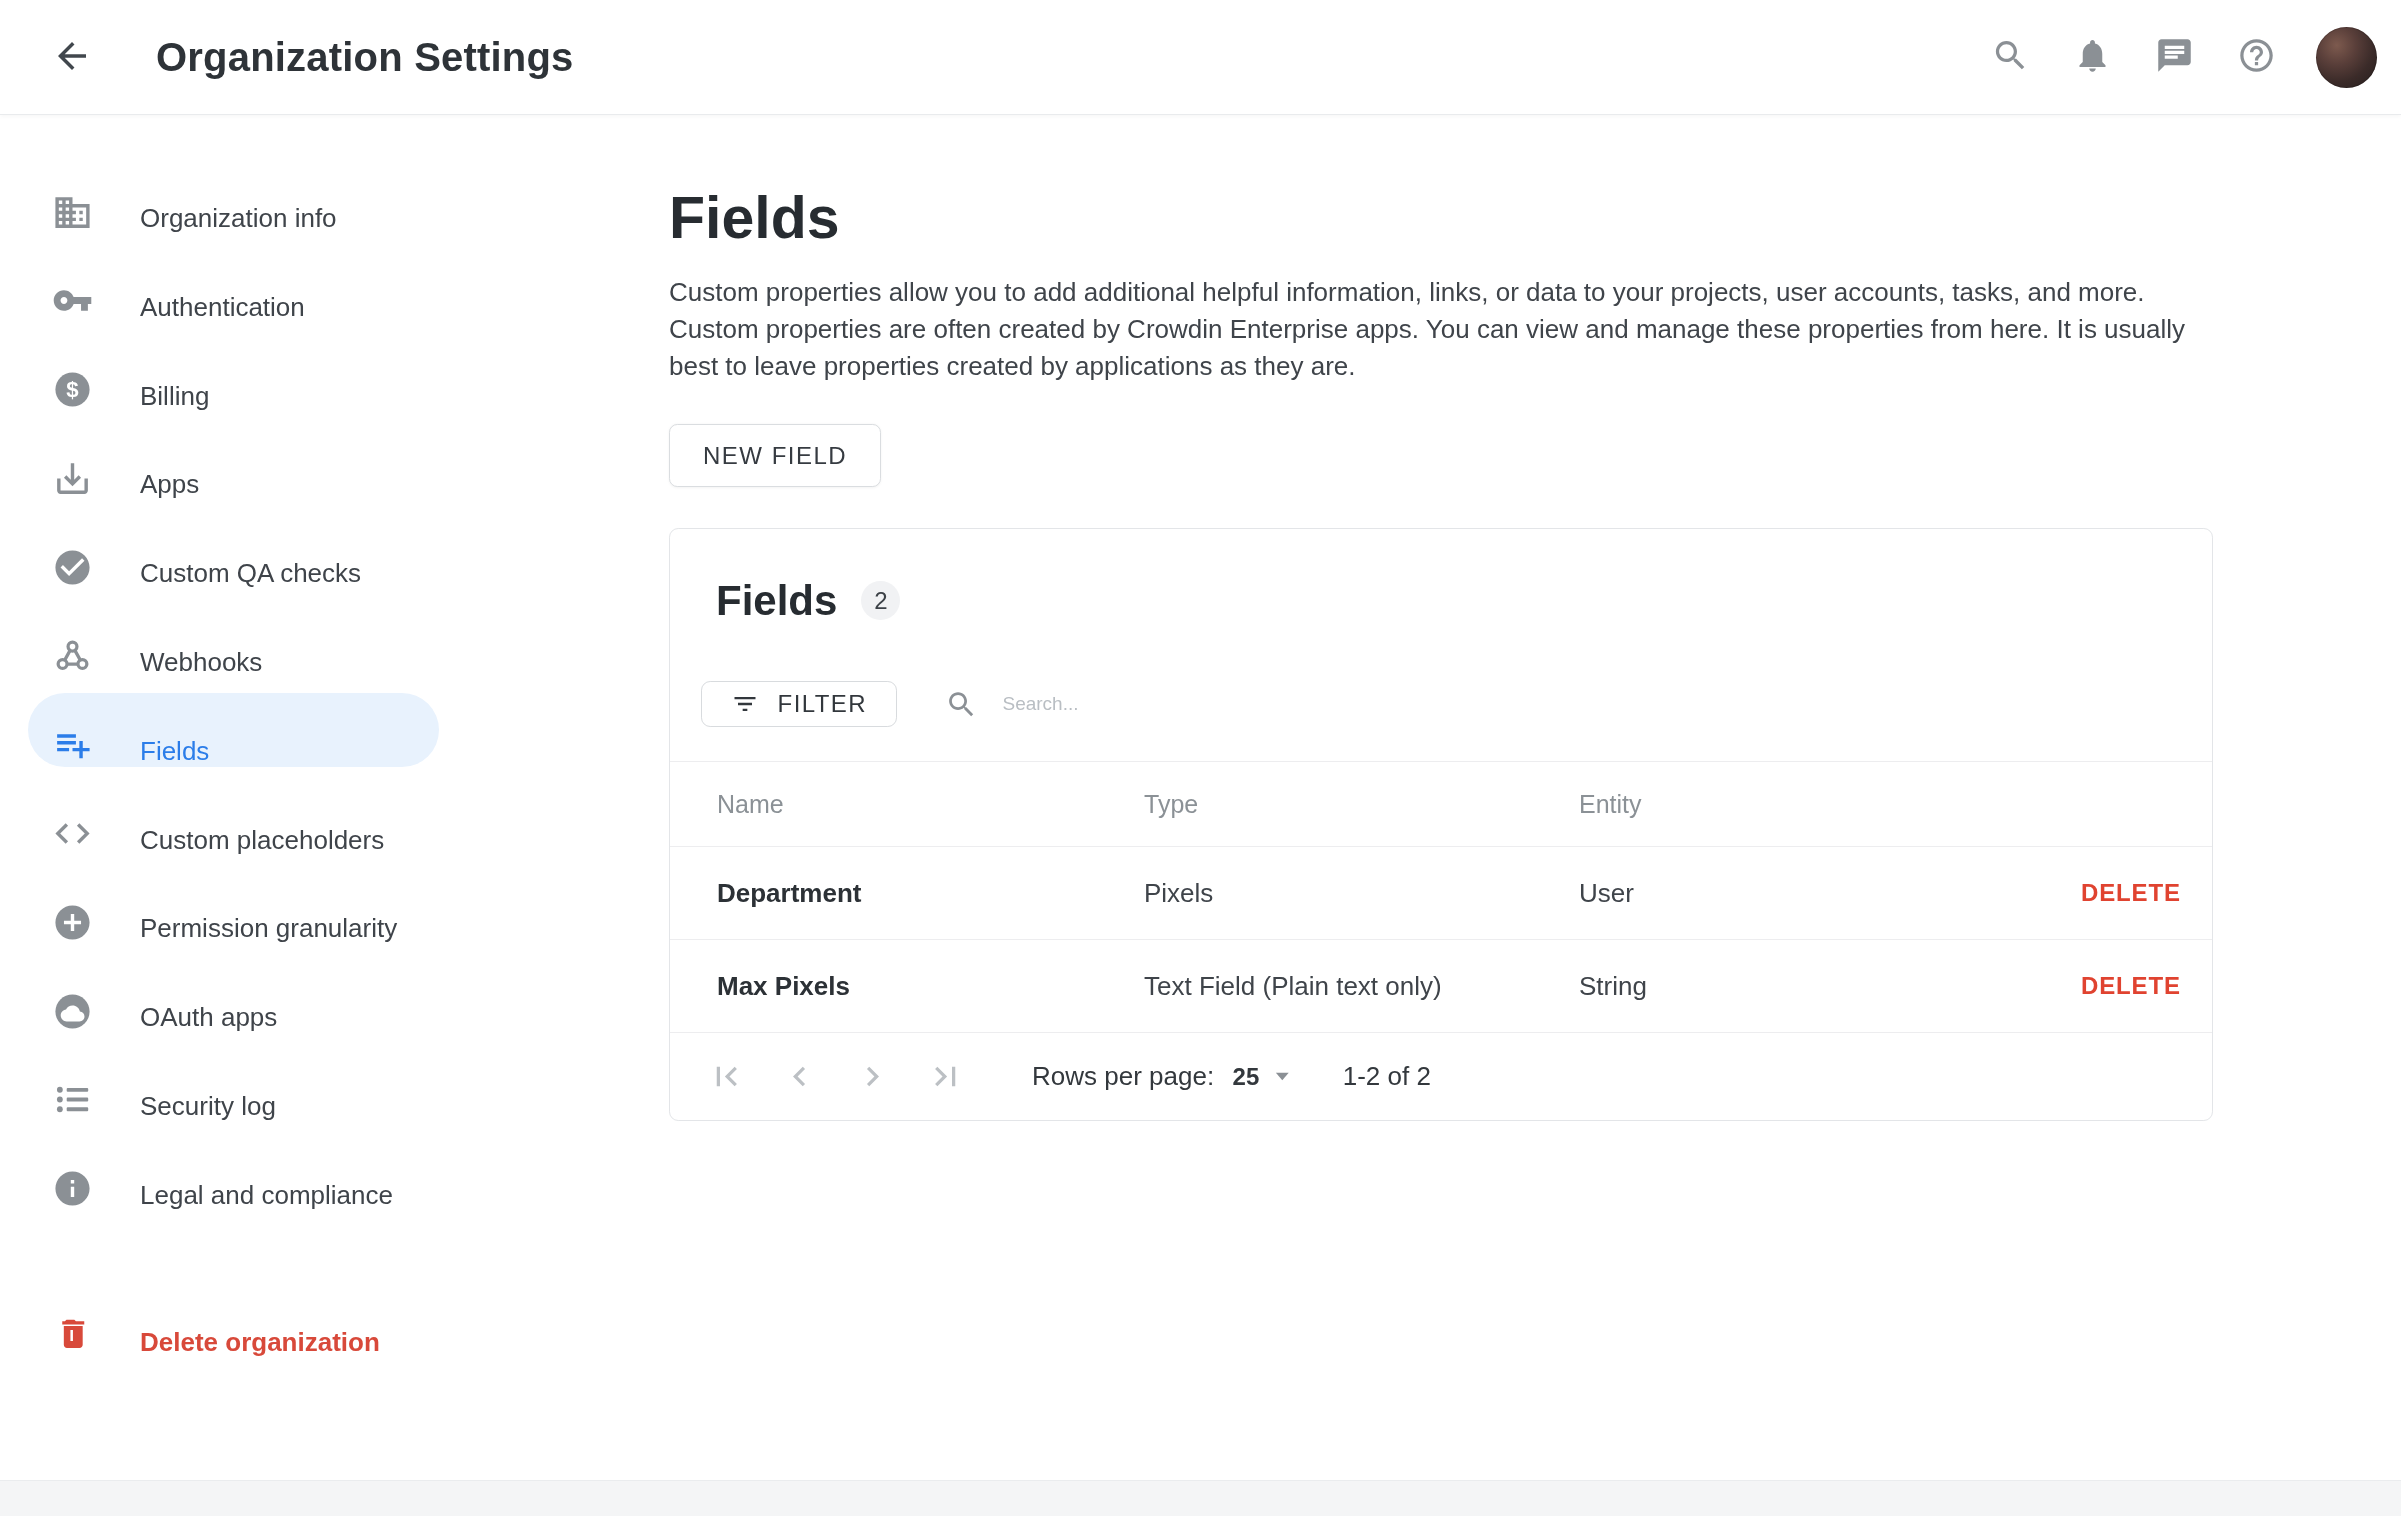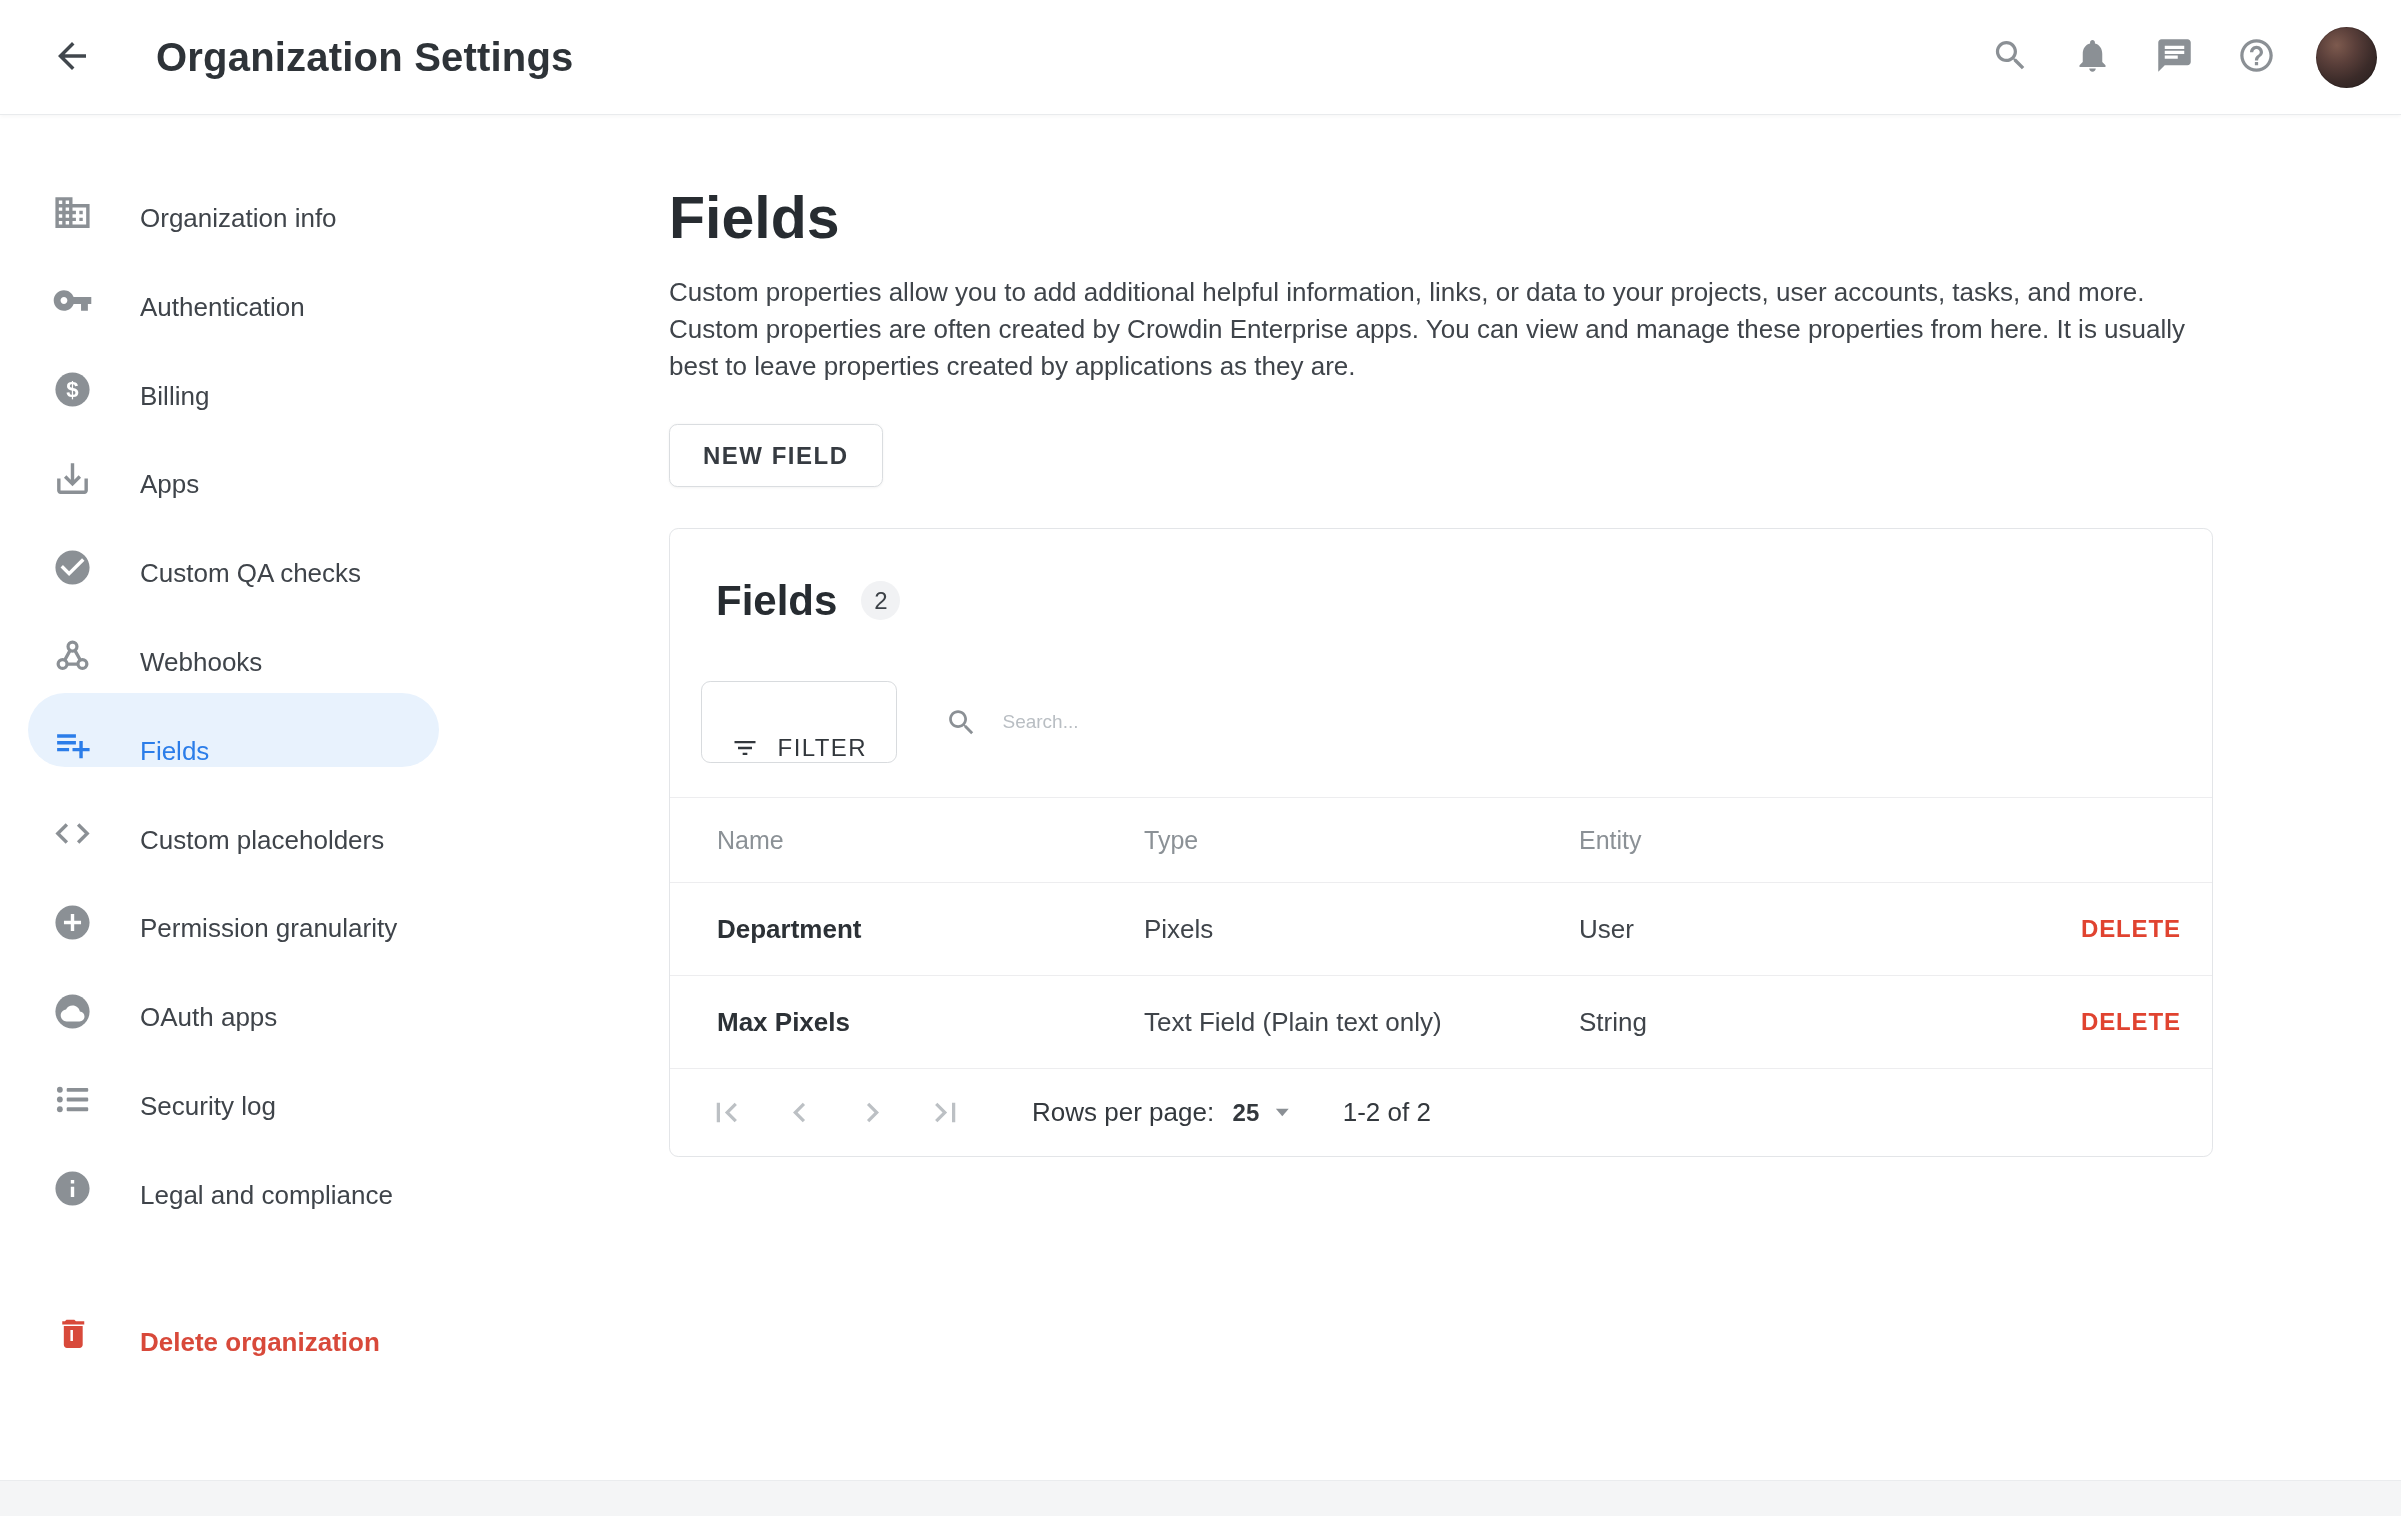--- a/index.html
+++ b/index.html
@@ -32,30 +32,30 @@
   .side-item.active .ic { color:#2b7de9; }
   .side-item.danger { margin-top:73px; color:#d8493a; }
   .side-item.danger .ic { color:#d8493a; }
   .side-item.danger .lbl { font-weight:700; }
 
   .main { flex:1; padding:72px 188px 0 0; }
   .page-title { font-size:59px; font-weight:700; color:#272c31; line-height:63px; }
   .page-desc { margin-top:24px; max-width:1522px; font-size:26px; line-height:37px; color:#3f444a; }
   .new-field-btn { margin-top:39px; height:63px; padding:0 33px; display:inline-flex; align-items:center;
                    background:#fff; border:1.8px solid #dadde0; border-radius:8.3px; box-shadow:0 0.9px 2.8px rgba(0,0,0,.05);
-                   font-family:inherit; font-size:24px; font-weight:700; letter-spacing:1.5px; color:#363b41; cursor:pointer; }
+                   font-family:inherit; font-size:24px; font-weight:400; letter-spacing:1.5px; color:#363b41; cursor:pointer; }
 
   
   .card { margin-top:41px; width:1544px; border:1.8px solid #e3e5e8; border-radius:9.2px; background:#fff; }
   .card-head { padding:41px 46px 0 46px; display:flex; align-items:center; }
   .card-title { font-size:42px; font-weight:700; color:#272c31; line-height:61px; }
   .count-badge { margin-left:24px; min-width:39px; height:39px; padding:0 5.5px; border-radius:19.4px; background:#f1f2f4;
                  display:flex; align-items:center; justify-content:center; font-size:24px; color:#3c4147; }
   .toolbar { margin-top:50px; padding:0 0 34px 30.5px; display:flex; align-items:center; }
-  .filter-btn { height:82px; padding:0 29.6px; display:inline-flex; align-items:flex-end; background:#fff;
+  .filter-btn { height:46px; padding:0 29.6px; display:inline-flex; align-items:center; background:#fff;
                 border:1.8px solid #d8dbde; border-radius:9.2px; font-family:inherit; font-size:24px; font-weight:500;
                 letter-spacing:1.4px; color:#32373c; cursor:pointer; }
   .filter-btn svg { width:28px; height:28px; margin-right:18.5px; color:#32373c; }
   .search-wrap { display:flex; align-items:center; margin-left:48px; flex:1; }
   .search-wrap svg { width:33px; height:33px; color:#8b9095; flex:none; }
   .search-input { border:none; outline:none; background:transparent; margin-left:24px; width:554px;
                   font-family:inherit; font-size:19px; color:#3f444a; }
   .search-input::placeholder { color:#b9bec3; }
 
   .t-head, .t-row { display:grid; grid-template-columns:427px 435px 1fr auto; align-items:center;

